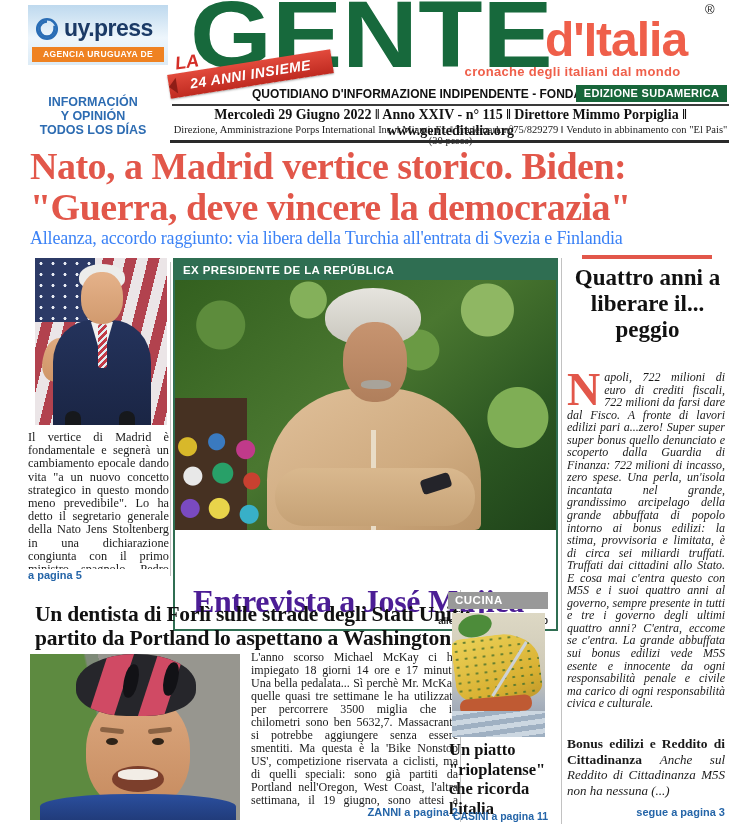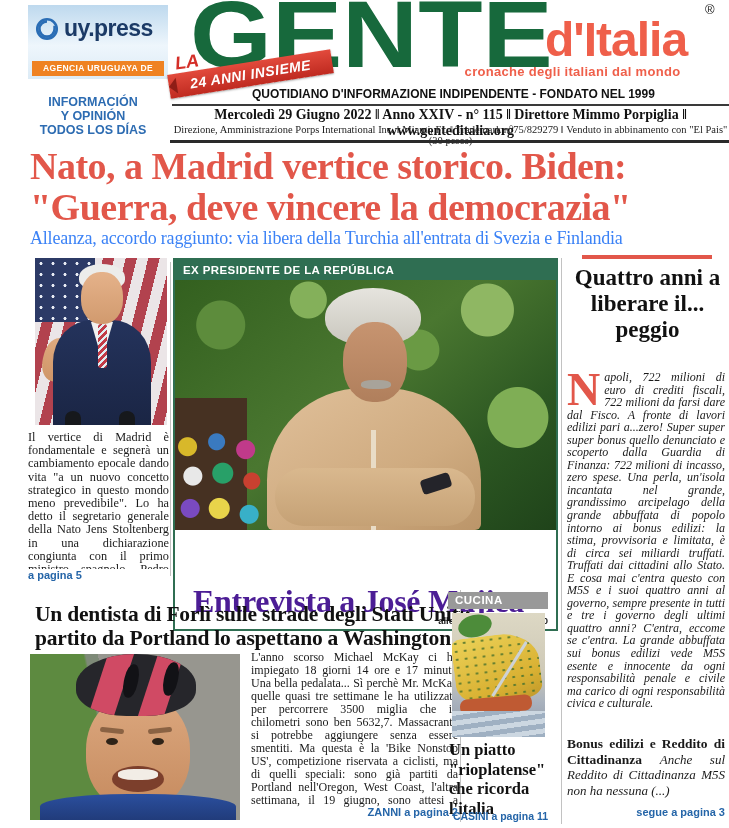--- a/index.html
+++ b/index.html
@@ -2,21 +2,21 @@
 <html><head>
 <meta charset="utf-8">
 <style>
   html,body{margin:0;padding:0;background:#fff;}
   .page{position:relative;width:729px;height:828px;background:#fff;overflow:hidden;
         font-family:"Liberation Serif","DejaVu Serif",serif;color:#1a1a1a;}
   .abs{position:absolute;}
   .sans{font-family:"Liberation Sans","DejaVu Sans",sans-serif;}
 
   
-  .uy-box{left:28px;top:5px;width:140px;height:74px;border-radius:0;overflow:hidden;
+  .uy-box{left:28px;top:5px;width:140px;height:60px;border-radius:0;overflow:hidden;
           background:linear-gradient(#bed9ee,#eef6fc 55%,#dcebf6);}
   .uy-logo-row{position:absolute;left:6px;top:10px;display:flex;align-items:center;gap:4px;}
   .uy-name{font-weight:bold;font-size:23px;color:#1b3a66;letter-spacing:-0.5px;}
   .uy-banner{position:absolute;left:4px;bottom:3px;width:132px;height:15px;background:#ef8222;
              color:#fff;font-size:8.5px;font-weight:bold;text-align:center;line-height:15px;letter-spacing:.4px;}
   .uy-slogan{left:18px;top:95px;width:150px;text-align:center;color:#2d6cb2;font-weight:bold;
              font-size:12.5px;line-height:14px;}
   .la-script{left:175px;top:52px;color:#d42f28;font-style:italic;font-weight:900;font-size:18px;
              transform:rotate(-8deg);letter-spacing:0;}
   .gente{left:190px;top:-12px;font-size:94px;line-height:1;font-weight:bold;color:#17693c;
@@ -195,20 +195,21 @@
     <div>TODOS LOS DÍAS</div>
   </div>
 
   <div class="abs la-script sans">LA</div>
   <div class="abs gente sans">GENTE</div>
   <div class="abs ditalia sans">d'Italia</div>
   <div class="abs reg-mark sans">®</div>
   <div class="abs cronache sans">cronache degli italiani dal mondo</div>
   <div class="abs ribbon sans">24 ANNI INSIEME</div>
   <div class="abs tagline sans">QUOTIDIANO D'INFORMAZIONE INDIPENDENTE - FONDATO NEL 1999</div>
+  <div class="abs edition sans">EDIZIONE SUDAMERICA</div>
 
   <div class="abs rule-thin"></div>
   <div class="abs dateline">Mercoledì 29 Giugno 2022 ‖ Anno XXIV - n° 115 ‖ Direttore Mimmo Porpiglia ‖ www.genteditalia.org</div>
   <div class="abs publisher">Direzione, Amministrazione Porps International Inc. ‖ Miami, FL ‖ Trademark n°75/829279 ‖ Venduto in abbinamento con "El Pais" (30 pesos)</div>
   <div class="abs rule-thick"></div>
 
   <div class="abs lead-h">Nato, a Madrid vertice storico. Biden:</div>
   <div class="abs lead-h lead-h2">"Guerra, deve vincere la democrazia"</div>
   <div class="abs lead-sub">Alleanza, accordo raggiunto: via libera della Turchia all'entrata di Svezia e Finlandia</div>
 

